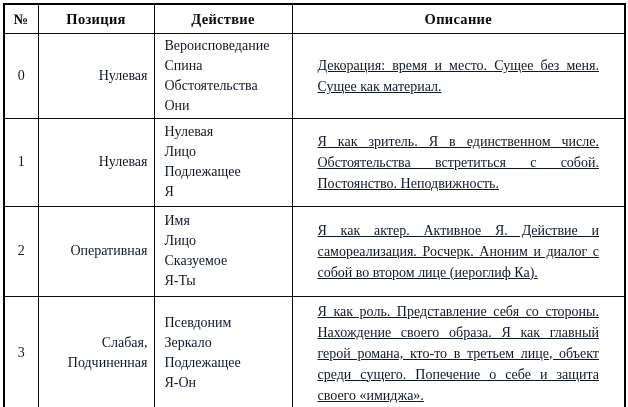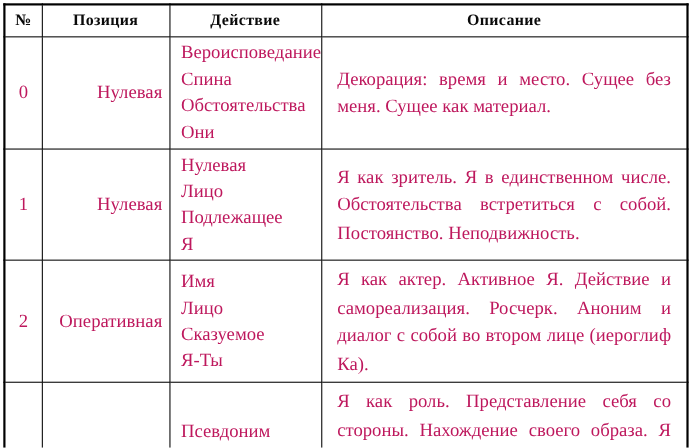--- a/index.html
+++ b/index.html
@@ -36,42 +36,43 @@
     font-size: 14.5px;
     font-weight: bold;
     color: #0a0a0a;
     text-align: center;
     letter-spacing: 0.3px;
     height: 28px;
     vertical-align: middle;
     padding: 0;
   }
   td {
-    font-size: 17px;
-    color: #be185d;
+    font-size: 14px;
+    color: #0f172a;
     vertical-align: middle;
     line-height: 1.42;
   }
   td.c-num {
     text-align: center;
     padding: 0;
   }
   td.c-pos {
     padding: 2px 6px 2px 13px;
     white-space: pre-line;
     text-align: right;
   }
   td.c-attr {
     padding: 2px 6px 2px 10px;
     white-space: pre-line;
   }
   td.c-desc {
-    padding: 4px 14px;
+    padding: 4px 25px;
     text-align: justify;
     line-height: 1.5;
+    text-decoration: underline;
   }
   tr.r0 { height: 84px; }
   tr.r1 { height: 88px; }
   tr.r2 { height: 90px; }
   tr.r3 { height: 109px; }
 </style>
 </head>
 <body>
 
 <div class="page">

